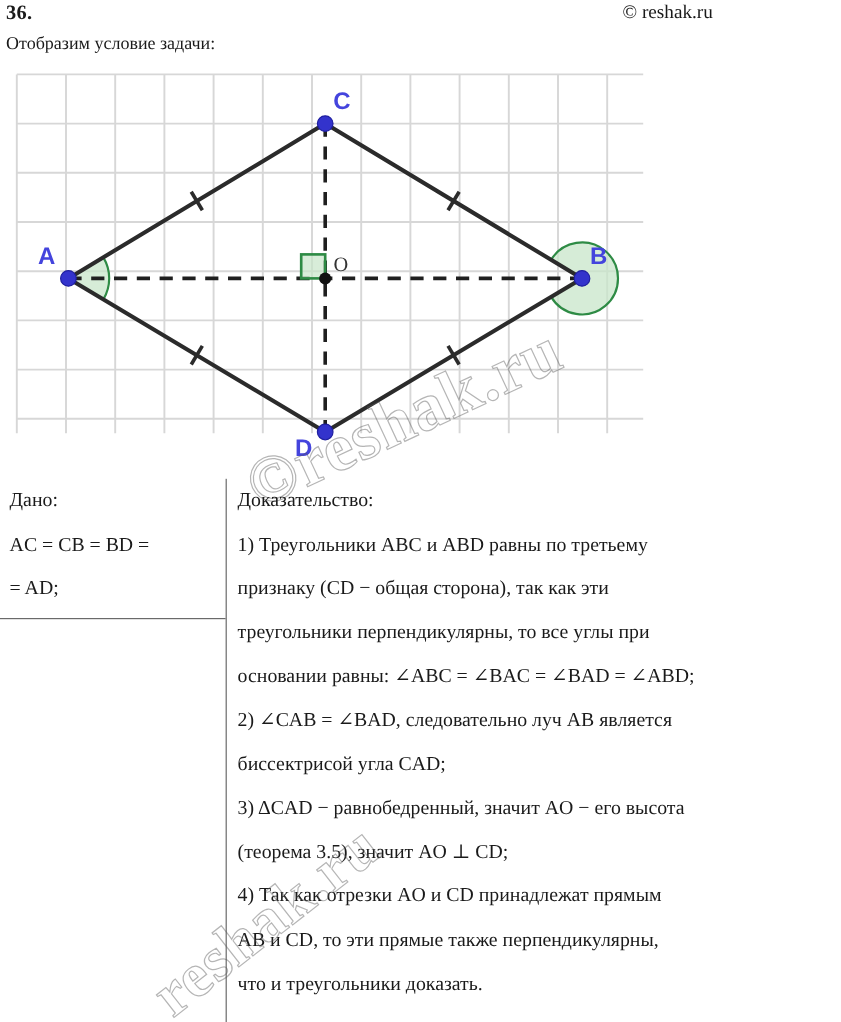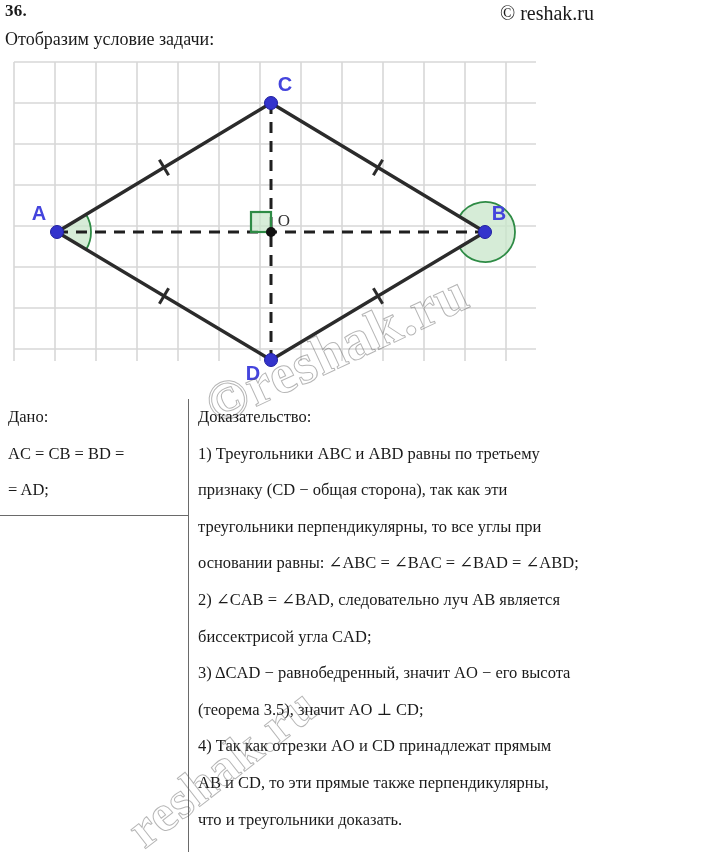--- a/index.html
+++ b/index.html
@@ -25,27 +25,27 @@
   #problem-number {
     position: absolute;
     left: 5px; top: 1px;
     font-size: 17px;
     font-weight: bold;
     letter-spacing: 0.2px;
   }
   #credit {
     position: absolute;
     right: 7px; top: 2px;
-    font-size: 20px;
+    font-size: 16px;
     white-space: nowrap;
   }
   #subtitle {
     position: absolute;
     left: 5px; top: 29px;
-    font-size: 18px;
+    font-size: 15px;
     white-space: nowrap;
   }
 
   
   #figure {
     position: absolute;
     left: 0; top: 55px;
     width: 701px; height: 340px;
   }
   #figure svg { display: block; }

